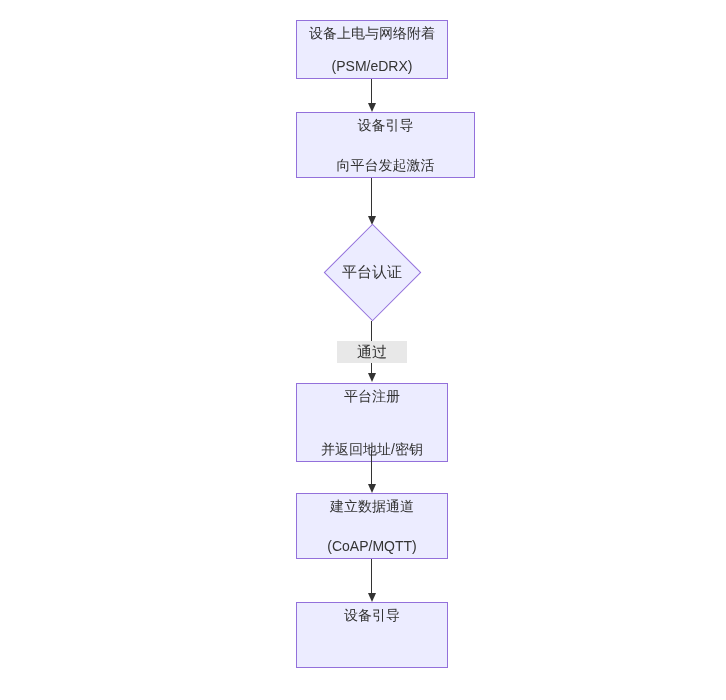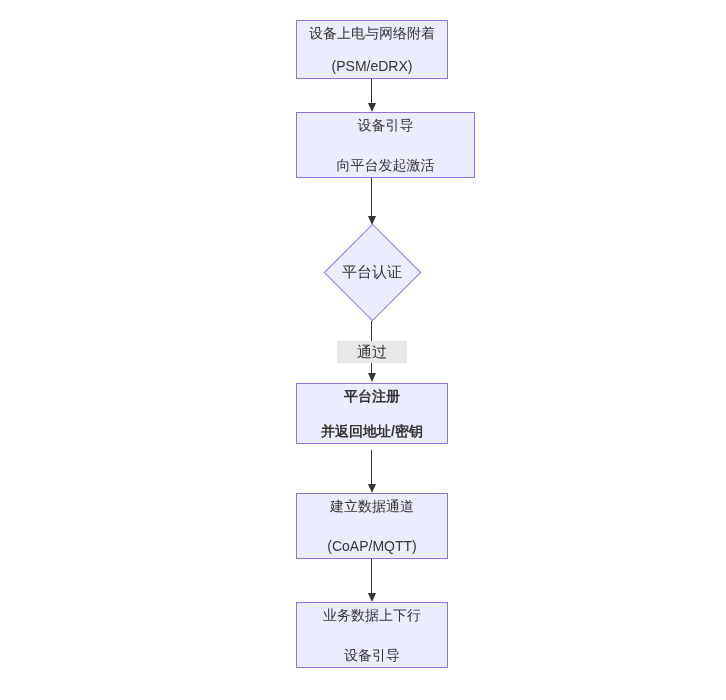--- a/index.html
+++ b/index.html
@@ -89,34 +89,33 @@
   <div class="edge-line" style="left:371px; top:178px; height:38px;"></div>
   <div class="arrowhead" style="left:368px; top:216px;"></div>
 
   <div class="diamond-shape" style="left:338px; top:238px;"></div>
   <div class="diamond-label" style="left:372px; top:272px;">平台认证</div>
 
   <div class="edge-line" style="left:371px; top:321px; height:52px;"></div>
   <div class="edge-label" style="left:372px; top:352px;">通过</div>
   <div class="arrowhead" style="left:368px; top:373px;"></div>
 
-  <div class="node-rect" style="left:296px; top:383px; width:152px; height:61px;font-weight:bold;">
+  <div class="node-rect" style="left:296px; top:383px; width:152px; height:79px;">
     <span>平台注册</span>
     <span>并返回地址/密钥</span>
   </div>
 
   <div class="edge-line" style="left:371px; top:450px; height:34px;"></div>
   <div class="arrowhead" style="left:368px; top:484px;"></div>
 
   <div class="node-rect" style="left:296px; top:493px; width:152px; height:66px;">
     <span>建立数据通道</span>
     <span>(CoAP/MQTT)</span>
   </div>
 
   <div class="edge-line" style="left:371px; top:559px; height:34px;"></div>
   <div class="arrowhead" style="left:368px; top:593px;"></div>
 
   <div class="node-rect" style="left:296px; top:602px; width:152px; height:66px;">
-    <span>业务数据上下行</span>
     <span>设备引导</span>
   </div>
 
 </div>
 
 </body></html>

